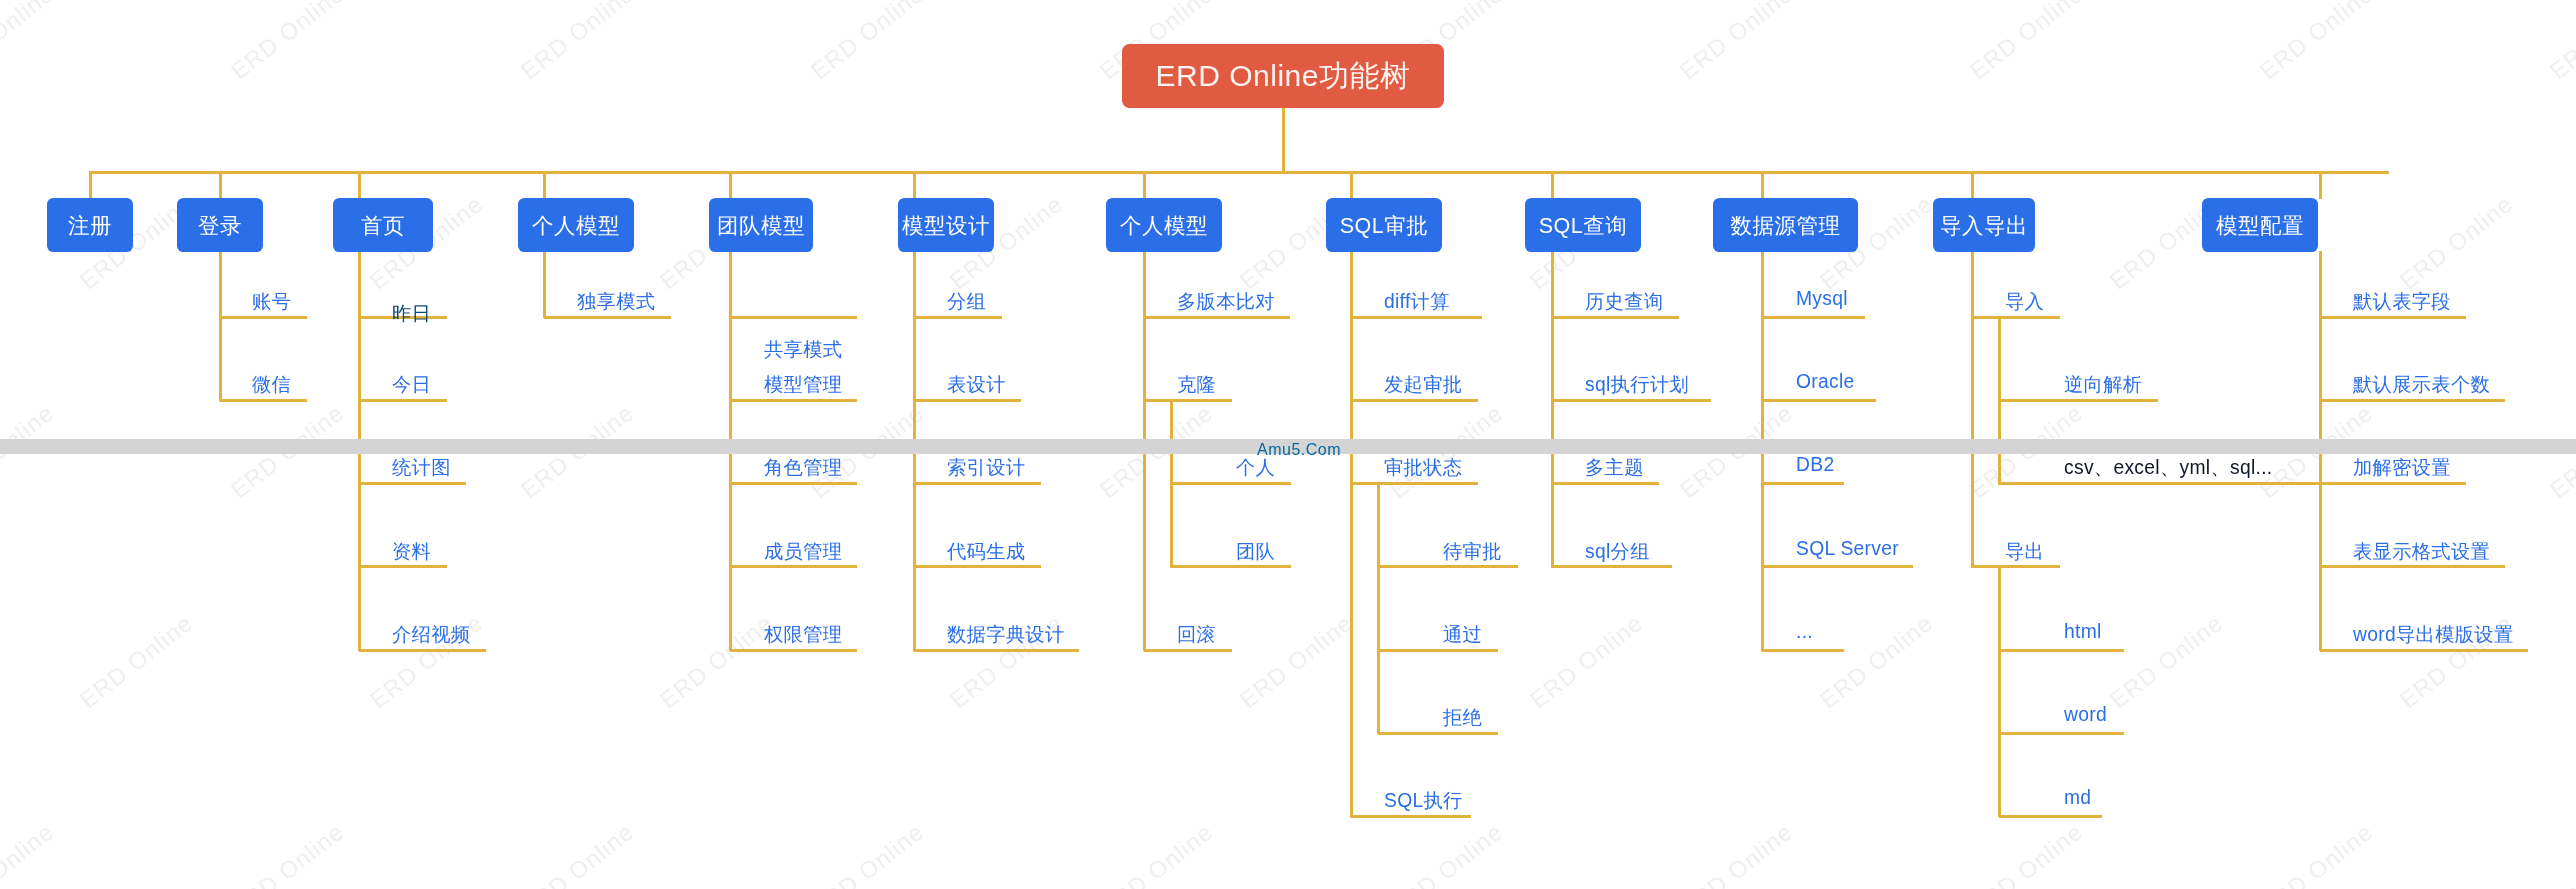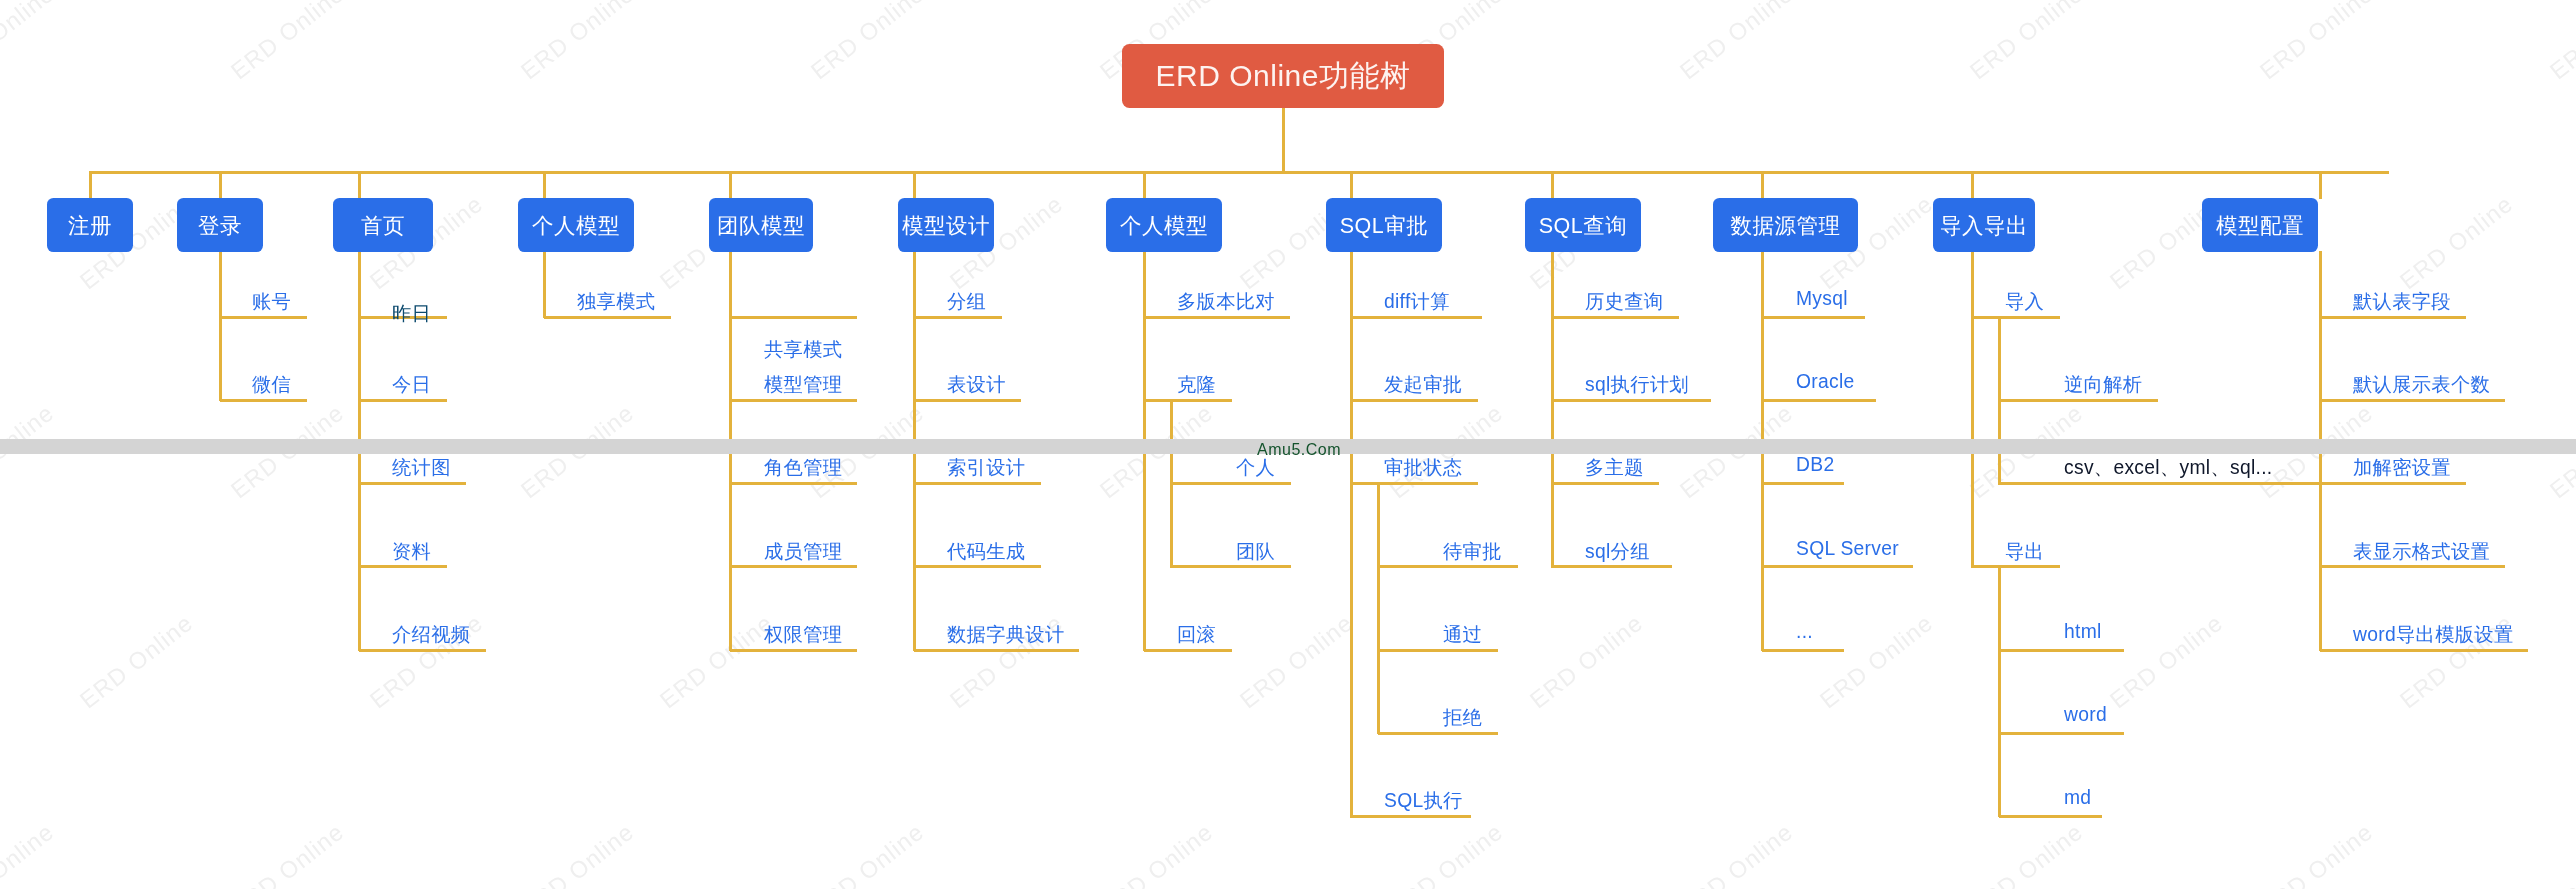--- a/index.html
+++ b/index.html
@@ -37,21 +37,21 @@
 
   
   .leaf{
     position:absolute;color:#2a6ee8;font-size:19.3px;white-space:nowrap;
     letter-spacing:0.3px;
   }
 
   
   .band{position:absolute;left:0;width:2576px;background:#d4d4d4;}
   .band-text{
-    position:absolute;color:#14532d;font-size:16px;letter-spacing:0.5px;
+    position:absolute;color:#0369a1;font-size:16px;letter-spacing:0.5px;
     font-family:"Liberation Sans","DejaVu Sans",sans-serif;
   }
 </style>
 </head>
 <body>
 
 <div id="stage">
   <div id="watermarks">
       <div class="wm" style="left: -64px; top: 64px;">ERD Online</div>
       <div class="wm" style="left: 226px; top: 64px;">ERD Online</div>

